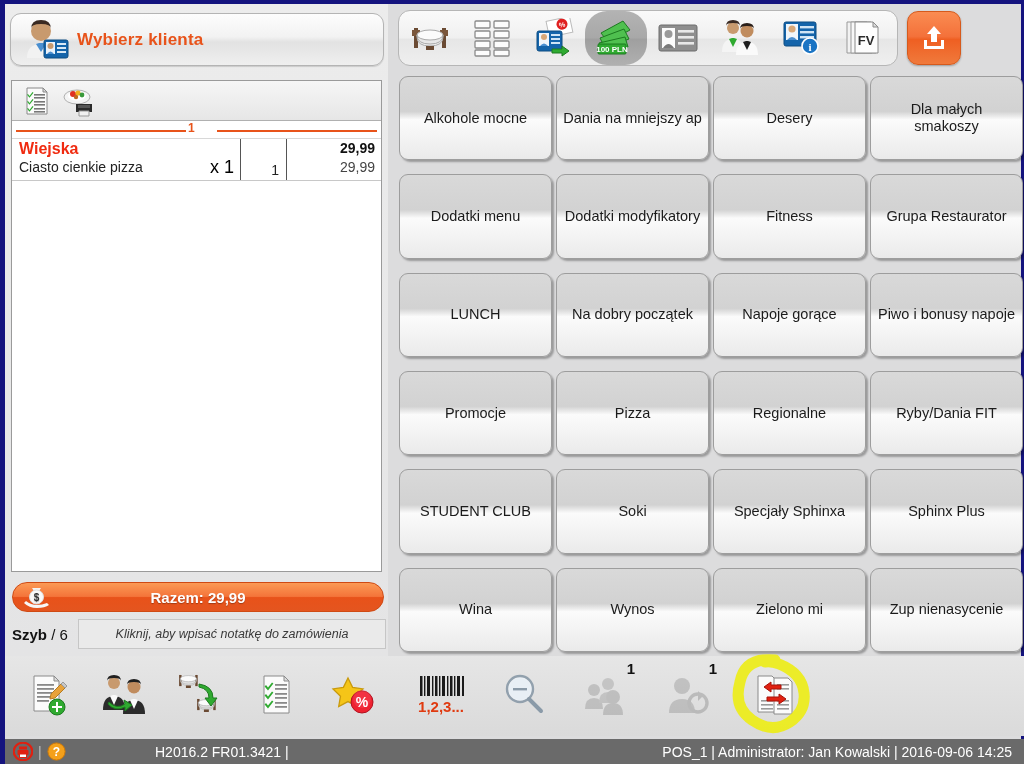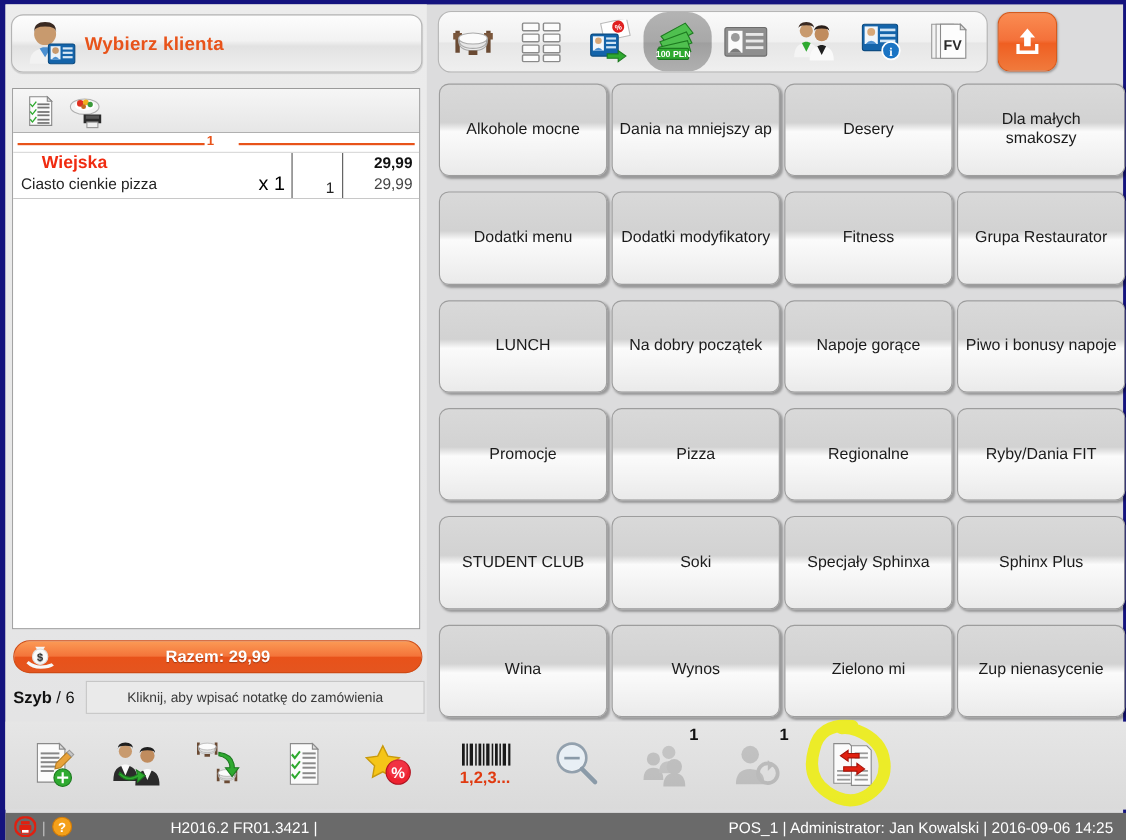--- a/index.html
+++ b/index.html
@@ -68,33 +68,33 @@
     position: absolute; left: 176px; top: 0px;
     font-size: 12px; font-weight: bold; color: #e8531a;
   }
 
   .order-row {
     flex: none; display: flex; align-items: stretch;
     border-bottom: 1px solid #c8c8c8;
     height: 42px; background: #fff;
   }
   .or-main { flex: 1 1 auto; position: relative; padding-left: 7px; }
-  .or-name { font-size: 16px; font-weight: bold; color: #f02b10; line-height: 19px; margin-left: 19px; }
+  .or-name { font-size: 16px; font-weight: bold; color: #f02b10; line-height: 19px; }
   .or-sub  { font-size: 14px; color: #222; line-height: 18px; }
   .or-mult {
     position: absolute; right: 6px; bottom: 2px;
     font-size: 18px; color: #000000;
   }
   .or-qty {
     flex: none; width: 46px; border-left: 1px solid #555;
     display: flex; align-items: flex-end; justify-content: flex-end;
     padding: 0 7px 2px 0; font-size: 14px; color: #222;
   }
   .or-price {
-    flex: none; width: 70px; border-left: 1px solid #555;
+    flex: none; width: 95px; border-left: 1px solid #555;
     text-align: right; padding-right: 6px;
   }
   .or-p1 { font-size: 14px; font-weight: bold; color: #111; line-height: 19px; }
   .or-p2 { font-size: 14px; color: #444; line-height: 18px; }
   .order-empty { flex: 1 1 auto; background: #fff; }
 
   .total-bar {
     position: absolute; left: 7px; top: 578px;
     width: 372px; height: 30px;
     border-radius: 15px;
@@ -110,21 +110,21 @@
     position: absolute; left: 7px; top: 614px;
     width: 374px; height: 32px;
     display: flex; align-items: center;
   }
   .note-tag { font-size: 15px; color: #111; width: 66px; flex: none; }
   .note-tag b { font-weight: bold; }
   .note-field {
     flex: 1 1 auto; height: 30px;
     background: #eaeaea; border: 1px solid #c6c6c6;
     display: flex; align-items: center; justify-content: center;
-    font-size: 12.5px; color: #3a3a3a;
+    font-size: 12.5px; font-style: italic; color: #3a3a3a;
   }
 
   
   #top-toolbar {
     position: absolute; left: 390px; top: 4px;
     width: 628px; height: 62px;
   }
   .tb-group {
     position: absolute; left: 3px; top: 2px;
     height: 56px; width: 500px;

